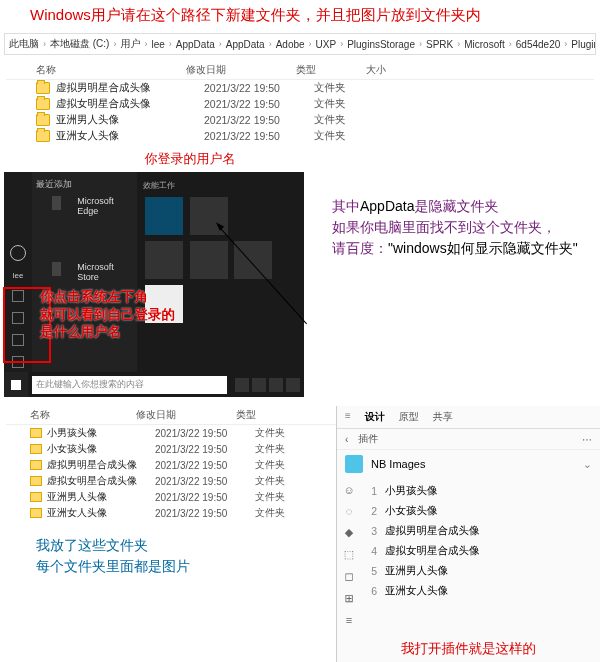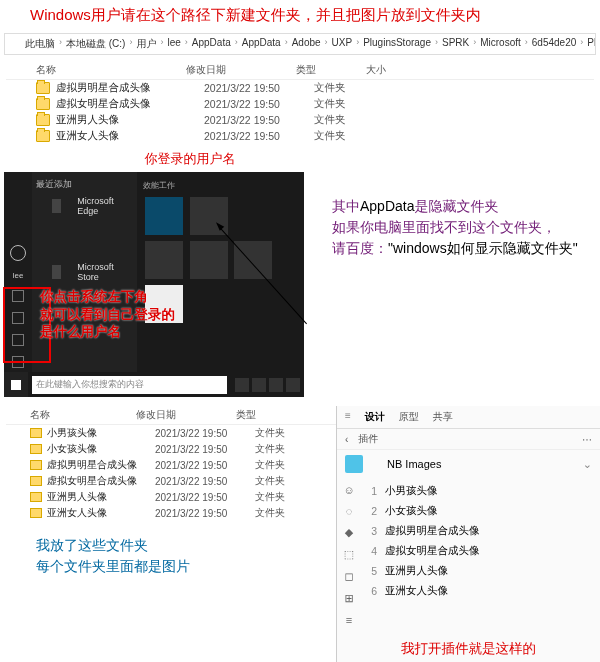--- a/index.html
+++ b/index.html
@@ -1,20 +1,20 @@
 <!DOCTYPE html>
 <html><head>
 <meta charset="utf-8">
 <style>
   * { box-sizing: border-box; margin: 0; padding: 0; }
   body { font-family: "Microsoft YaHei", Arial, sans-serif; font-size: 11px; background: #fff; width: 600px; position: relative; }
   
   .title { color: #d00; font-size: 15px; padding: 6px 10px 8px 30px; }
   
-  .breadcrumb { display: flex; background: #fff; border: 1px solid #ddd; padding: 3px 16px; margin: 0 4px 6px 4px; font-size: 10px; color: #333; flex-wrap: nowrap; overflow: hidden; }
+  .breadcrumb { display: flex; align-items: center; background: #fff; border: 1px solid #ddd; padding: 3px 0; margin: 0 4px 6px 4px; font-size: 10px; color: #333; flex-wrap: nowrap; overflow: hidden; }
   .crumb { padding: 0 4px; white-space: nowrap; cursor: pointer; }
   .chev { color: #888; font-size: 9px; }
   
   .list-top { margin: 0 6px; }
   .headers { display: flex; color: #555; font-size: 10px; border-bottom: 1px solid #eee; padding: 2px 0; }
   .col-name { width: 180px; padding-left: 30px; }
   .col-date { width: 110px; }
   .col-type { width: 70px; }
   .col-size { width: 60px; }
   
@@ -27,21 +27,21 @@
   
   .red-note1 { color: #d00; font-size: 13px; text-align: center; margin: 6px 0 4px 130px; width: 120px; }
   
   .startwrap { position: relative; height: 230px; }
   .startimg { position: absolute; left: 4px; top: 0; width: 300px; height: 225px; background: #111; color: #ddd; font-size: 9px; }
   .start-left { position: absolute; left: 0; top: 0; width: 28px; height: 200px; background: #1c1c1c; display: flex; flex-direction: column; justify-content: flex-end; align-items: center; padding-bottom: 4px; gap: 10px; }
   .start-left div { width: 12px; height: 12px; border: 1px solid #777; }
   .user-circle { width: 16px !important; height: 16px !important; border-radius: 50%; border: 1px solid #bbb !important; }
   .start-mid { position: absolute; left: 28px; top: 0; width: 105px; height: 200px; background: #222; padding: 4px; }
   .start-mid .label { color: #bbb; font-size: 9px; margin: 2px 0; }
-  .start-mid .item { display: flex; align-items: center; padding: 3px 16px; gap: 16px; }
+  .start-mid .item { display: flex; align-items: flex-start; padding: 3px 16px; gap: 16px; }
   .start-mid .item .ico { width: 14px; height: 14px; background: #444; }
   .start-right { position: absolute; left: 133px; top: 0; right: 0; height: 200px; background: #1a1a1a; padding: 6px; }
   .tile { width: 38px; height: 38px; background: #0a4a6a; display: inline-block; margin: 2px; }
   .tile.dark { background: #333; }
   .tile.white { background: #eee; }
   .tile-label { color: #aaa; font-size: 8px; display: block; margin: 2px 0 4px; }
   .taskbar { position: absolute; left: 0; bottom: 0; width: 300px; height: 25px; background: #1a1a1a; display: flex; align-items: center; }
   .winbtn { width: 24px; height: 25px; background: #222; display: flex; align-items: center; justify-content: center; }
   .winlogo { width: 10px; height: 10px; background: #fff; }
   .searchbar { flex: 1; height: 18px; background: #fff; margin: 0 4px; display: flex; align-items: center; padding: 0 4px; color: #888; font-size: 9px; }
@@ -55,21 +55,21 @@
   .rednote2 .r { color: #701a75; }
   .rednote2 .b { color: #000; }
   
   .bottom-split { display: flex; margin-top: 4px; }
   .bottom-left { flex: 0 0 336px; padding-left: 6px; }
   .bottom-right { flex: 1; border-left: 1px solid #ccc; background: #fafafa; }
   
   .panel-tabs { display: flex; font-size: 10px; border-bottom: 1px solid #ddd; padding: 4px 8px; gap: 14px; color: #555;}
   .panel-tabs .active { color: #000; font-weight: bold; }
   .panel-sub { display: flex; align-items: center; padding: 3px 8px; font-size: 10px; color: #555; gap: 10px; }
-  .panel-row { display: flex; align-items: center; padding: 5px 8px; border-top: 1px solid #eee; gap: 24px; }
+  .panel-row { display: flex; align-items: center; padding: 5px 8px; border-top: 1px solid #eee; gap: 8px; }
   .panel-logo { width: 18px; height: 18px; background: #4fc3e8; border-radius: 2px; }
   .panel-chev { color: #888; }
   
   .panel-body { display: flex; }
   .tool-col { width: 24px; display: flex; flex-direction: column; align-items: center; padding: 6px 0; gap: 9px; color: #666; font-size: 11px;}
   .panel-list { flex: 1; padding: 3px 0; font-size: 10.5px; }
   .panel-list .item { display: flex; align-items: center; padding: 3px 6px; gap: 8px; }
   .panel-list .num { color: #888; width: 10px; text-align: right; }
   
   .rednote3 { color: #0369a1; font-size: 14px; margin: 14px 0 0 30px; line-height: 1.5; }

